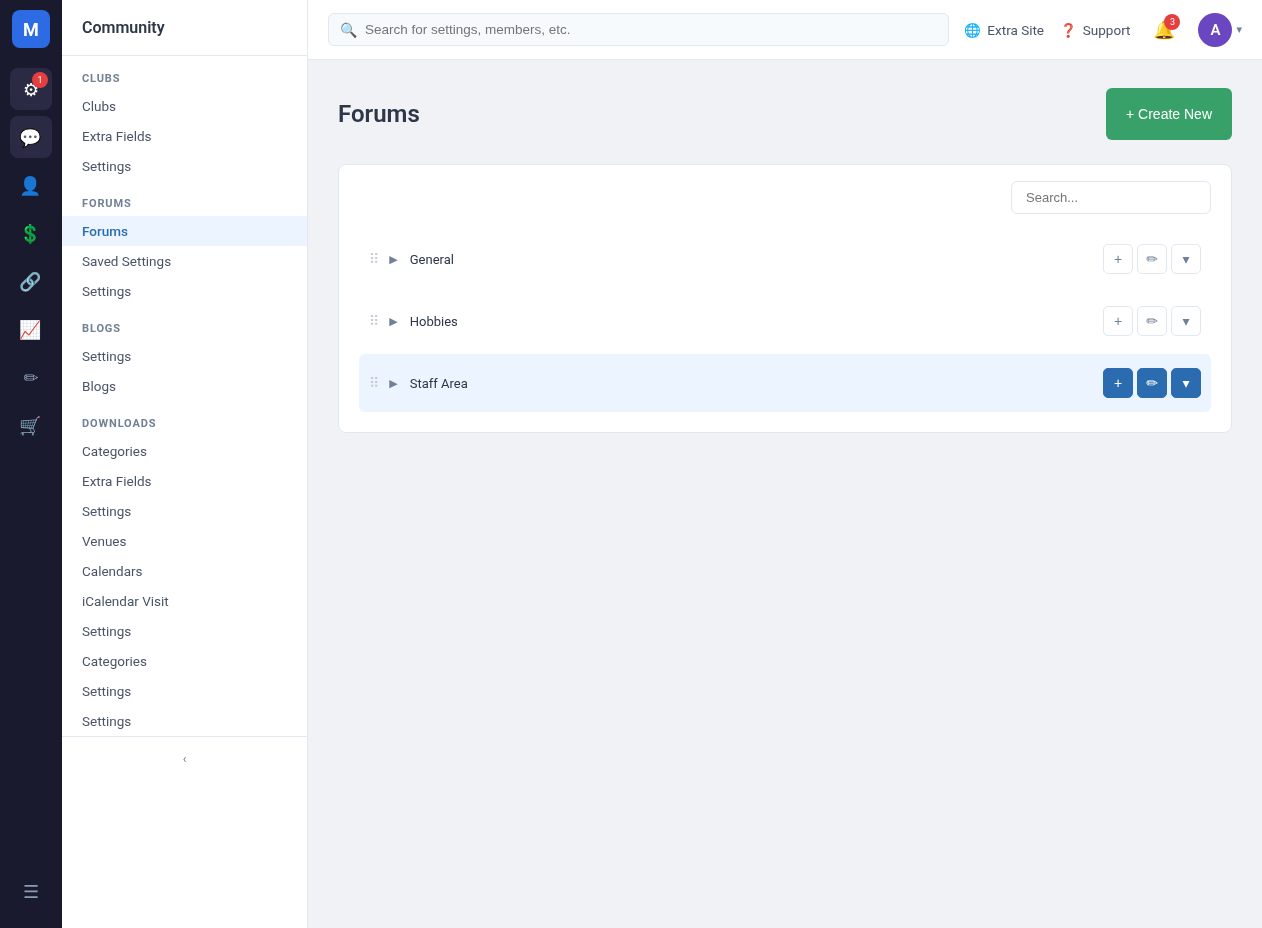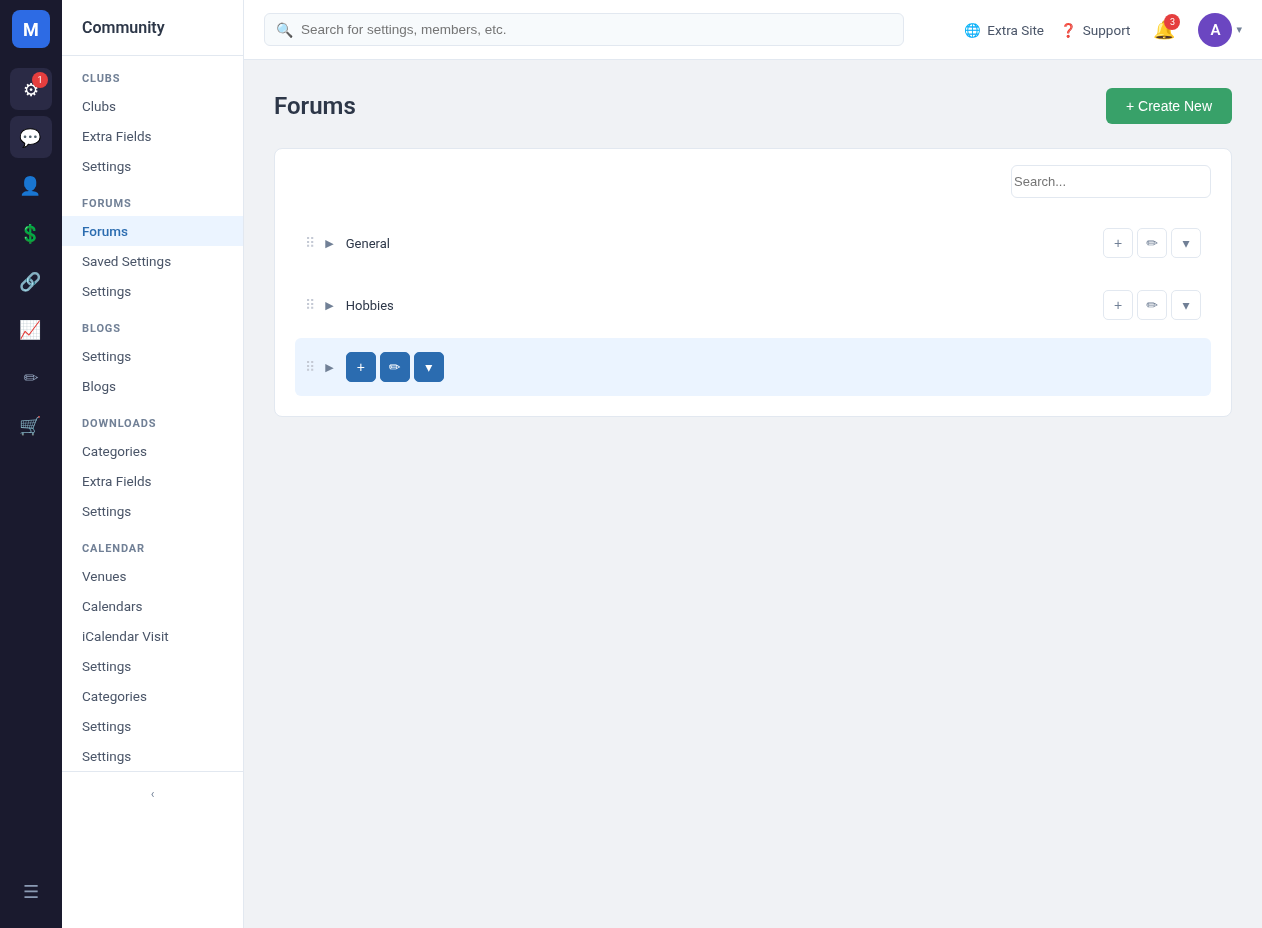--- a/index.html
+++ b/index.html
@@ -44,21 +44,21 @@
       width: 16px; height: 16px;
       border-radius: 50%;
       display: flex; align-items: center; justify-content: center;
     }
     .icon-bar-bottom {
       margin-top: auto;
     }
 
     
     .sidebar {
-      width: 182px;
+      width: 246px;
       background: #fff;
       border-right: 1px solid #e2e8f0;
       display: flex;
       flex-direction: column;
       flex-shrink: 0;
       overflow-y: auto;
     }
     .sidebar-header {
       padding: 18px 20px;
       font-size: 16px;
@@ -194,21 +194,21 @@
     .page-title {
       font-size: 24px;
       font-weight: 600;
       color: #2d3748;
     }
     .create-new-btn {
       background: #38a169;
       color: white;
       border: none;
       border-radius: 6px;
-      padding: 10px 20px;
+      padding: 18px 20px;
       font-size: 14px;
       font-weight: 500;
       cursor: pointer;
       display: flex;
       align-items: center;
       gap: 6px;
     }
 
     
     .forums-panel {
@@ -216,21 +216,21 @@
       border: 1px solid #e2e8f0;
       border-radius: 8px;
       padding: 16px 20px;
     }
     .forums-top-bar {
       display: flex;
       justify-content: flex-end;
       margin-bottom: 16px;
     }
     .forum-search-input {
-      padding: 8px 2px;
+      padding: 8px 14px;
       border: 1px solid #e2e8f0;
       border-radius: 6px;
       font-size: 13px;
       color: #4a5568;
       width: 200px;
       outline: none;
     }
 
     .forum-row {
       display: flex;
@@ -331,21 +331,20 @@
 
   <div class="sidebar-section-title">BLOGS</div>
   <a class="sidebar-item">Settings</a>
   <a class="sidebar-item">Blogs</a>
 
   <div class="sidebar-section-title">DOWNLOADS</div>
   <a class="sidebar-item">Categories</a>
   <a class="sidebar-item">Extra Fields</a>
   <a class="sidebar-item">Settings</a>
 
-  <div class="sidebar-section-title">CALENDAR</div>
   <a class="sidebar-item">Venues</a>
   <a class="sidebar-item">Calendars</a>
   <a class="sidebar-item">iCalendar Visit</a>
   <a class="sidebar-item">Settings</a>
 
   <a class="sidebar-item">Categories</a>
   <a class="sidebar-item">Settings</a>
 
   <a class="sidebar-item">Settings</a>
 
@@ -412,20 +411,21 @@
         <div class="forum-row-actions">
           <button class="action-btn">+</button>
           <button class="action-btn">✏</button>
           <button class="action-btn">▾</button>
         </div>
       </div>
 
       <div class="forum-row highlighted">
         <span class="drag-handle">⠿</span>
         <span class="expand-arrow">▶</span>
+        <span class="forum-name">Staff Area</span>
         <div class="forum-row-actions">
           <button class="action-btn highlighted">+</button>
           <button class="action-btn highlighted">✏</button>
           <button class="action-btn highlighted">▾</button>
         </div>
       </div>
     </div>
   </div>
 </div>
 

